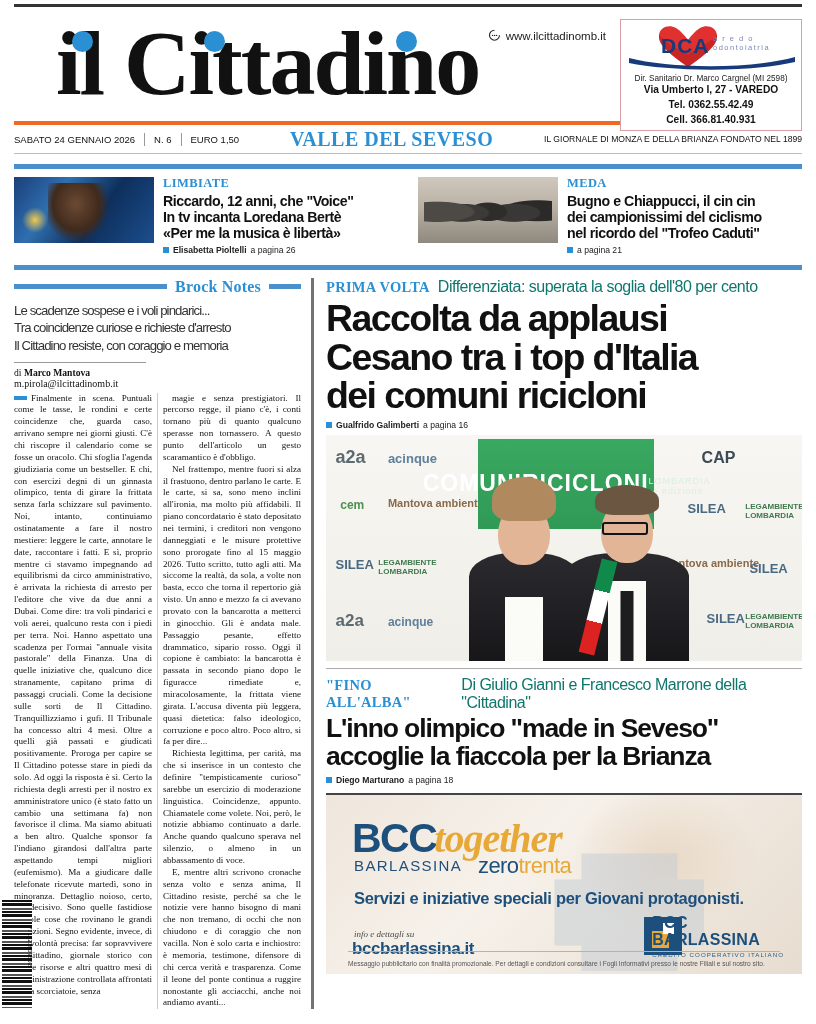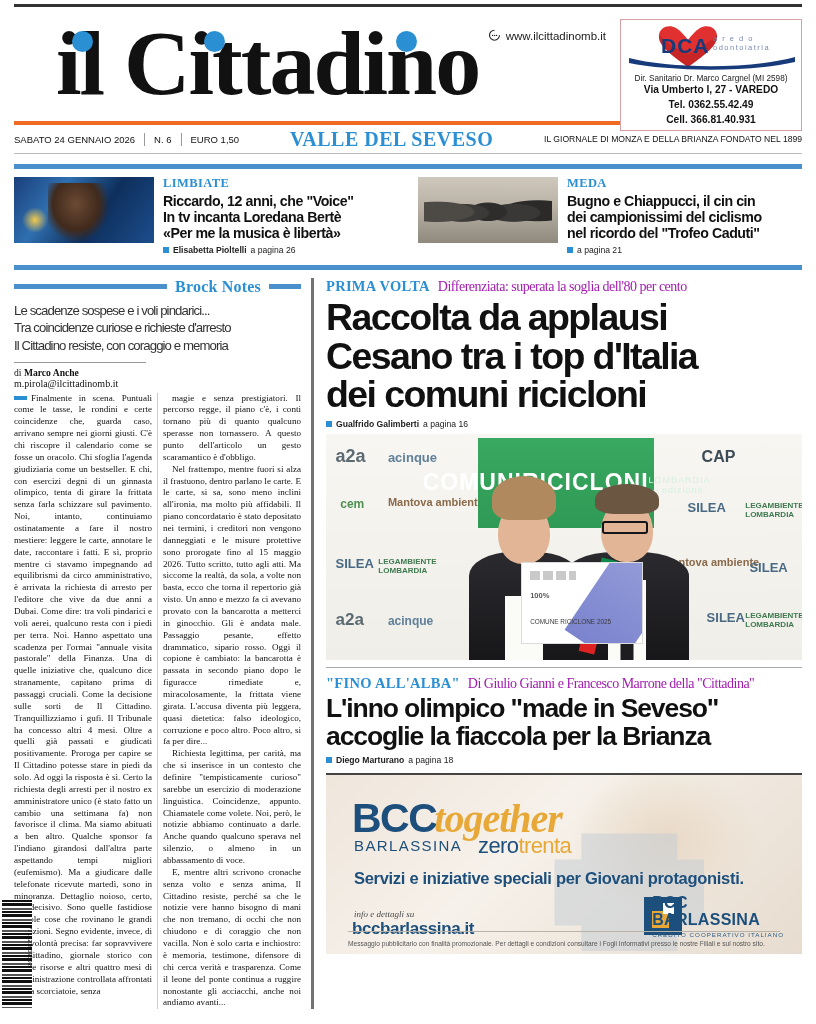--- a/index.html
+++ b/index.html
@@ -181,22 +181,22 @@
     font-size: 6px; color:#111; position:absolute; right:-1px; top:26px;
   }
 
   
   .lead-kicker-row { display: flex; align-items: baseline; gap: 8px; }
   .lead-kicker {
     font-family: "Liberation Serif", serif; font-weight: 700;
     font-size: 14.5px; color: #2b8fd4; letter-spacing: 0.3px;
   }
   .lead-dek {
-    font-family: Liberation Serif, serif; font-size: 14px;
-    color: #a21caf; letter-spacing: -0.5px;
+    font-family: Liberation Sans, sans-serif; font-size: 16px;
+    color: #0f766e; letter-spacing: -0.5px;
   }
   .lead-head {
     font-family: "Liberation Sans", sans-serif; font-weight: 700;
     font-size: 37.5px; line-height: 1.03; color: #111;
     letter-spacing: -1.6px; margin-top: 3px;
   }
   .lead-byline { margin-top: 5px; }
 
   .main-photo {
     margin-top: 5px; height: 226px; width: 100%; position: relative; overflow: hidden;
@@ -446,21 +446,21 @@
 
       <div class="bn-sub">
         <div>Le scadenze sospese e i voli pindarici...</div>
         <div>Tra coincidenze curiose e richieste d'arresto</div>
         <div>Il Cittadino resiste, con coraggio e memoria</div>
       </div>
 
       <div class="author-rule"></div>
       <div class="author">
         <span>di</span>
-        <b>Marco Anche</b>
+        <b>Marco Mantova</b>
       </div>
       <div class="author-mail">m.pirola@ilcittadinomb.it</div>
 
       <div class="two-col-text">
         <p class="first"><span class="lead-mark"></span><span>Finalmente in scena. Puntuali come le tasse, le rondini e certe coincidenze che, guarda caso, arrivano sempre nei giorni giusti. C'è chi riscopre il calendario come se fosse un oracolo. Chi sfoglia l'agenda giudiziaria come un bestseller. E chi, con esercizi degni di un ginnasta olimpico, tenta di girare la frittata senza farla schizzare sul pavimento. Noi, intanto, continuiamo ostinatamente a fare il nostro mestiere: leggere le carte, annotare le date, raccontare i fatti. E sì, proprio mentre ci stavamo impegnando ad equilibrismi da circo amministrativo, è arrivata la richiesta di arresto per l'editore che vive da due anni a Dubai. Come dire: tra voli pindarici e voli aerei, qualcuno resta con i piedi per terra. Noi. Hanno aspettato una scadenza per l'ormai "annuale visita pastorale" della Finanza. Una di quelle iniziative che, qualcuno dice stranamente, capitano prima di passaggi cruciali. Come la decisione sulle sorti de Il Cittadino. Tranquillizziamo i gufi. Il Tribunale ha concesso altri 4 mesi. Oltre a quelli già passati e giudicati positivamente. Proroga per capire se Il Cittadino potesse stare in piedi da solo. Ad oggi la risposta è sì. Certo la richiesta degli arresti per il nostro ex amministratore unico (è stato fatto un cambio una settimana fa) non favorisce il clima. Ma siamo abituati a ben altro. Qualche sponsor fa l'indiano girandosi dall'altra parte aspettando tempi migliori (eufemismo). Ma a giudicare dalle telefonate ricevute martedì, sono in minoranza. Dettaglio noioso, certo, ma decisivo. Sono quelle fastidiose piccole cose che rovinano le grandi narrazioni. Segno evidente, invece, di una volontà precisa: far sopravvivere Il Cittadino, giornale storico con nuove risorse e altri quattro mesi di amministrazione controllata affrontati senza scorciatoie, senza</span></p>
         <p>magie e senza prestigiatori. Il percorso regge, il piano c'è, i conti tornano più di quanto qualcuno sperasse non tornassero. A questo punto dell'articolo un gesto scaramantico è d'obbligo.</p>
         <p>Nel frattempo, mentre fuori si alza il frastuono, dentro parlano le carte. E le carte, si sa, sono meno inclini all'ironia, ma molto più affidabili. Il piano concordatario è stato depositato nei termini, i creditori non vengono danneggiati e le misure protettive sono prorogate fino al 15 maggio 2026. Tutto scritto, tutto agli atti. Ma siccome la realtà, da sola, a volte non basta, ecco che torna il repertorio già visto. Un anno e mezzo fa ci avevano provato con la bancarotta a metterci in ginocchio. Gli è andata male. Passaggio pesante, effetto drammatico, sipario rosso. Oggi il copione è cambiato: la bancarotta è passata in secondo piano dopo le figuracce rimediate e, miracolosamente, la frittata viene girata. L'accusa diventa più leggera, quasi dietetica: falso ideologico, corruzione e poco altro. Poco altro, si fa per dire...</p>
         <p>Richiesta legittima, per carità, ma che si inserisce in un contesto che definire "tempisticamente curioso" sarebbe un esercizio di moderazione linguistica. Coincidenze, appunto. Chiamatele come volete. Noi, però, le notizie abbiamo continuato a darle. Anche quando qualcuno sperava nel silenzio, o almeno in un abbassamento di voce.</p>
         <p>E, mentre altri scrivono cronache senza volto e senza anima, Il Cittadino resiste, perché sa che le notizie vere hanno bisogno di mani che non tremano, di occhi che non chiudono e di coraggio che non vacilla. Non è solo carta e inchiostro: è memoria, testimone, difensore di chi cerca verità e trasparenza. Come il leone del ponte continua a ruggire nonostante gli acciacchi, anche noi andiamo avanti...</p>
       </div>
@@ -519,26 +519,20 @@
         <div class="person p-man">
           <div class="suit"></div>
           <div class="shirt"></div>
           <div class="tie"></div>
           <div class="sash"></div>
           <div class="head" style="bottom:98px;"></div>
           <div class="hair" style="bottom:146px;height:30px;background:#6b5642;"></div>
           <div class="glasses" style="left:38px;bottom:126px;"></div>
         </div>
 
-        <div class="certificate">
-          <div class="cert-diag"></div>
-          <div class="cert-logo"></div>
-          <div class="cert-pct">100%</div>
-          <div class="cert-txt">COMUNE RICICLONE 2025</div>
-        </div>
       </div>
 
       <div class="sec-rule"></div>
 
       <div class="sec2">
         <div class="lead-kicker-row">
           <span class="lead-kicker">"FINO ALL'ALBA"</span>
           <span class="lead-dek">Di Giulio Gianni e Francesco Marrone della "Cittadina"</span>
         </div>
         <div class="sec-head">

